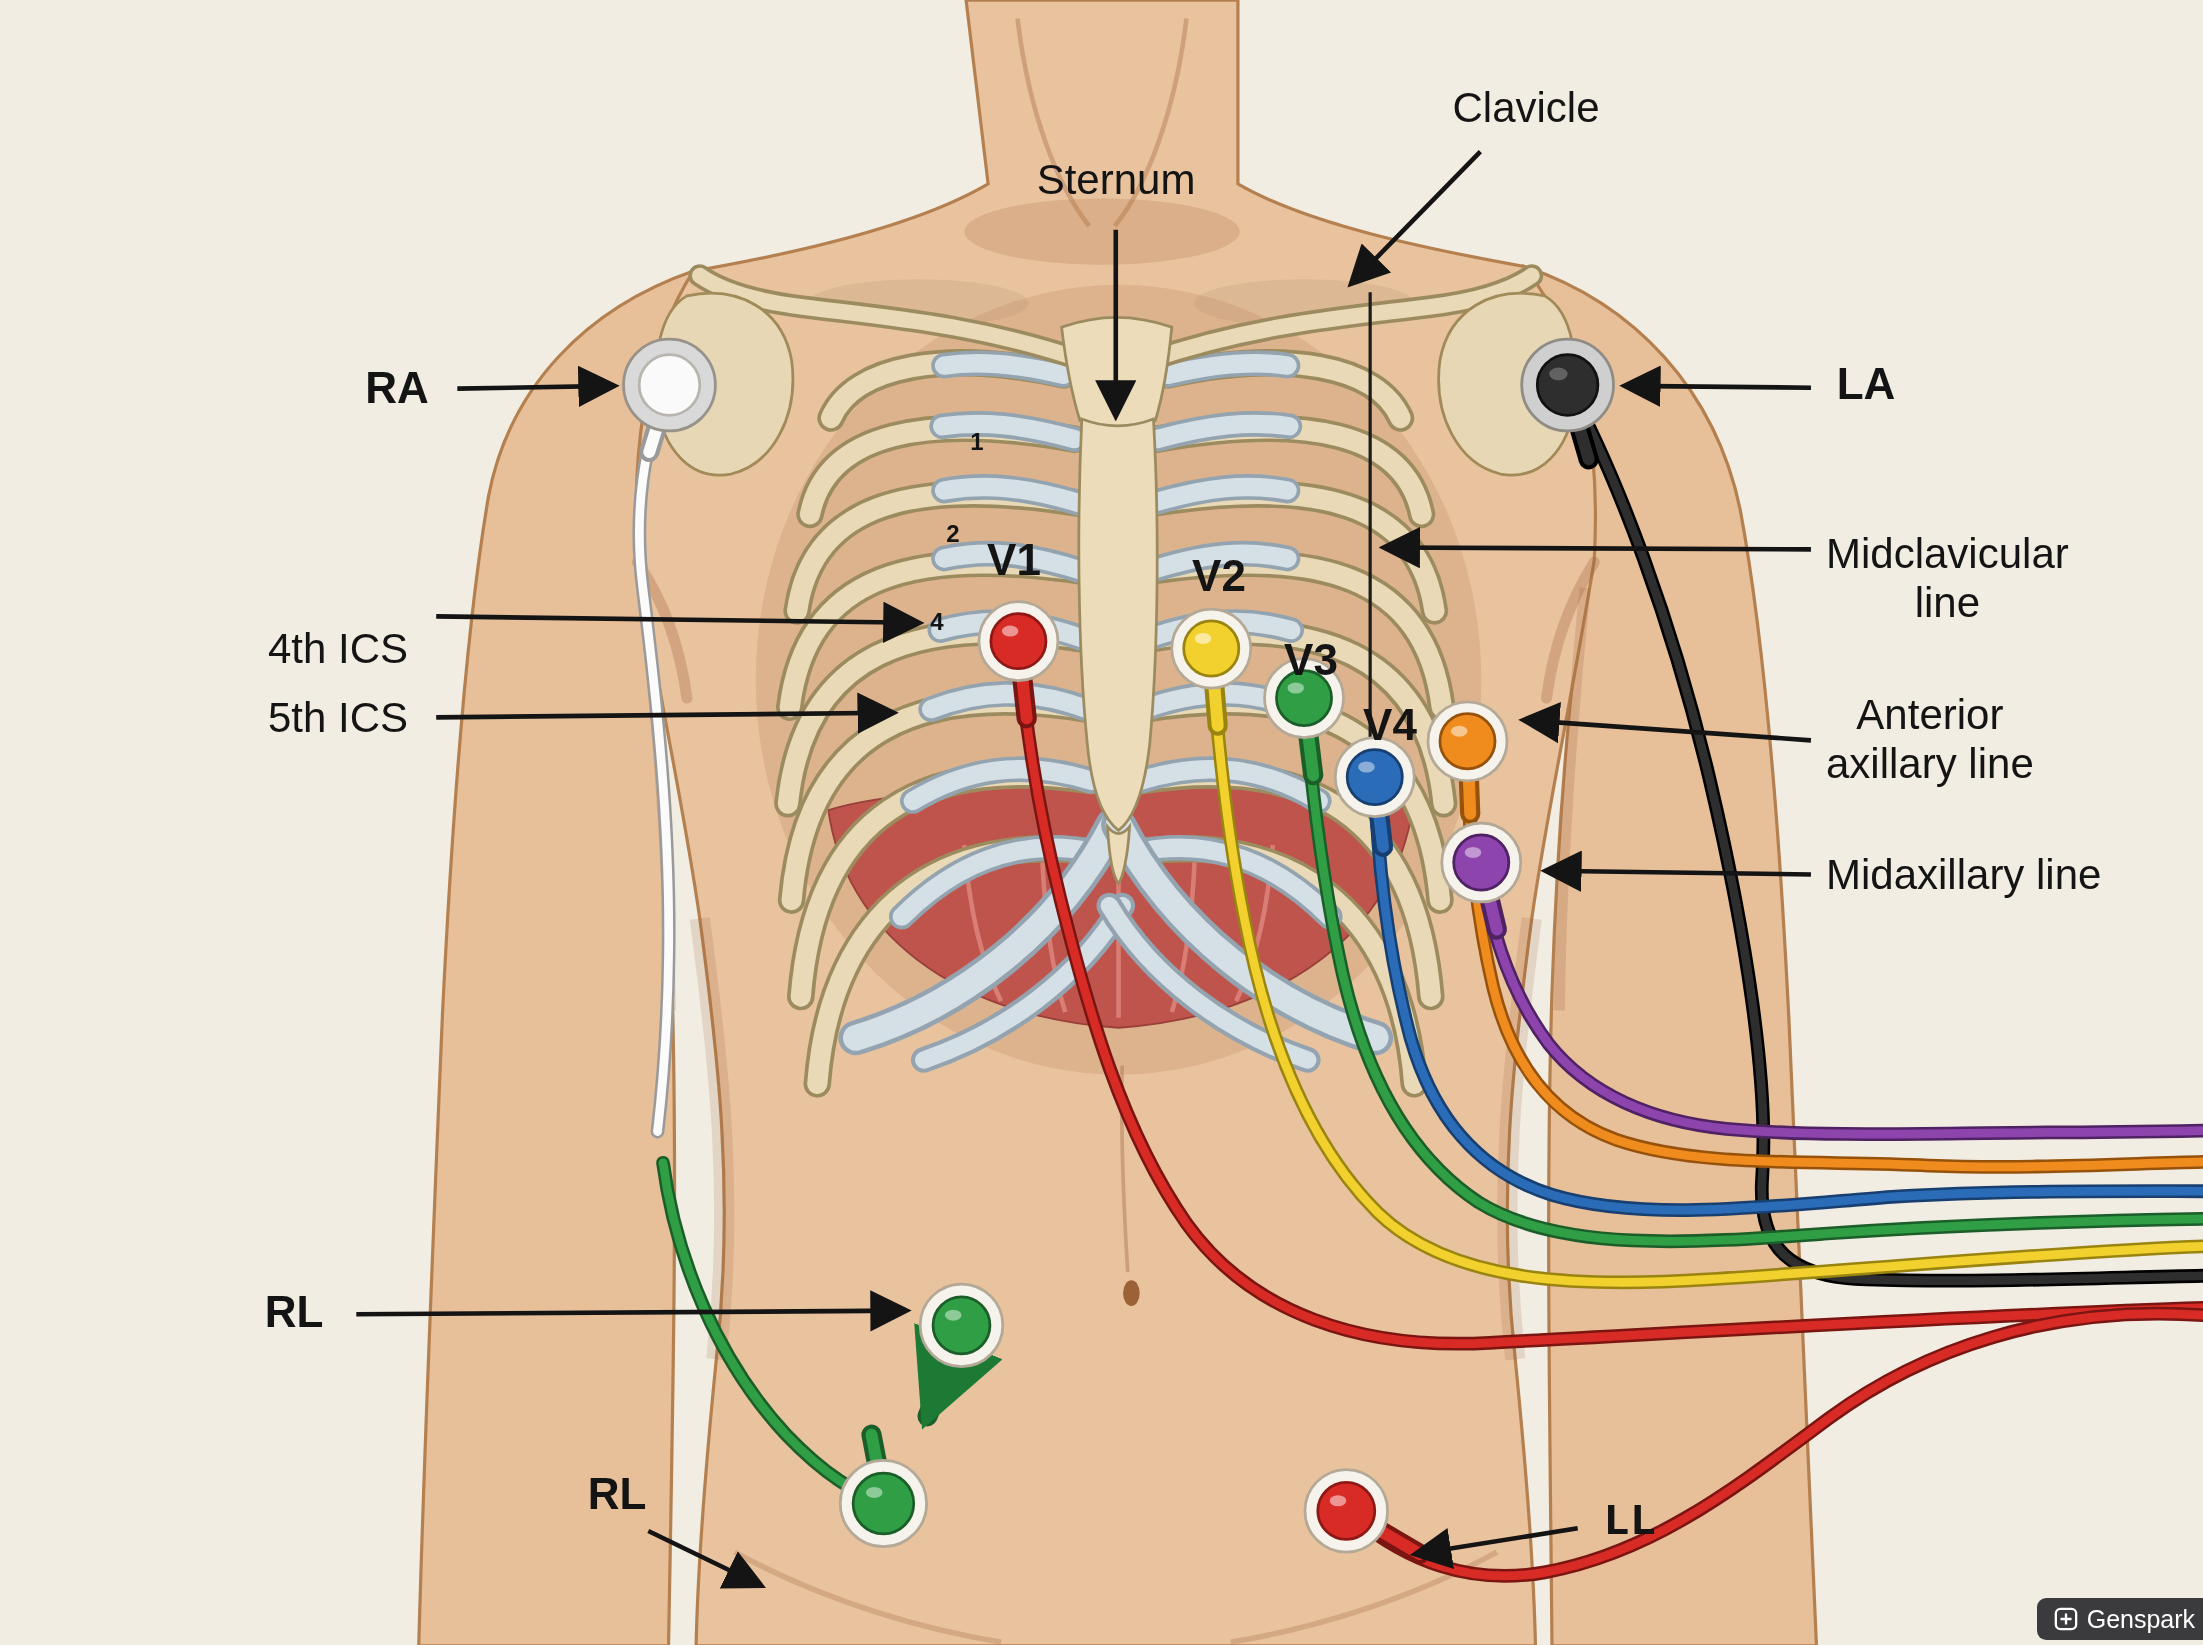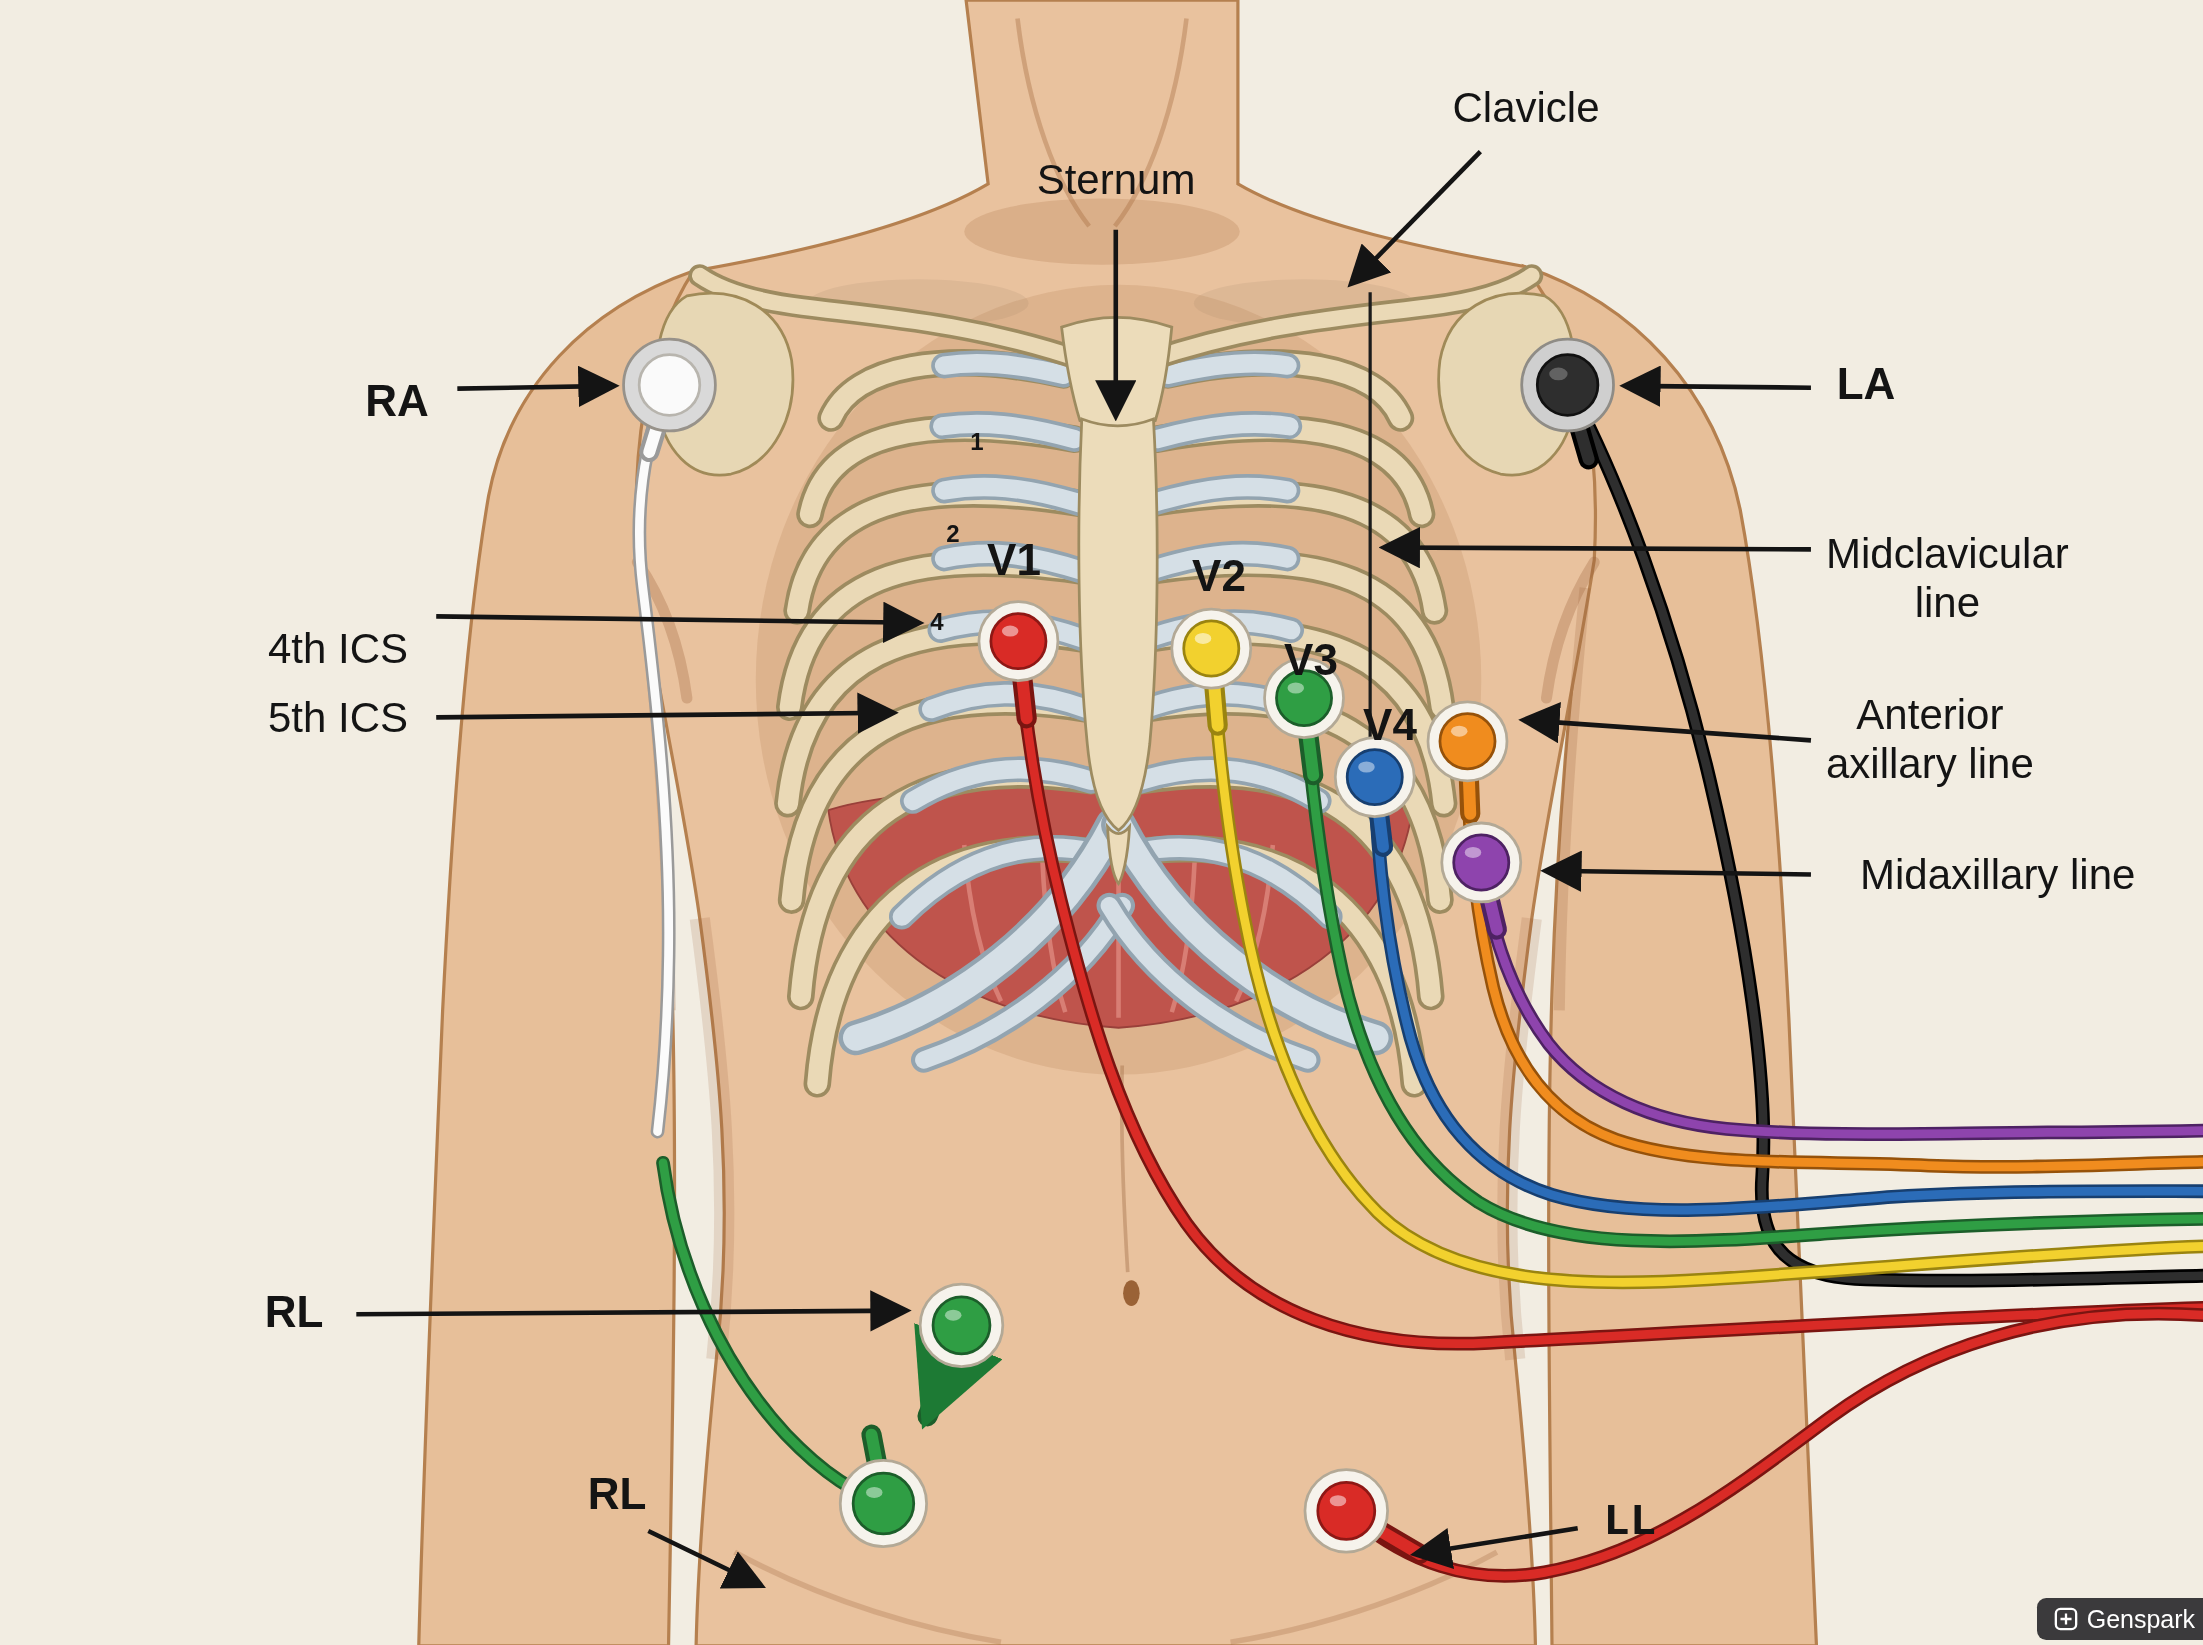--- a/index.html
+++ b/index.html
@@ -289,29 +289,29 @@
       <line x1="1972" y1="952" x2="1684" y2="948" marker-end="url(#ah)"></line>
       <line x1="388" y1="1431" x2="986" y2="1427" marker-end="url(#ah)"></line>
       <line x1="706" y1="1667" x2="828" y2="1726" marker-end="url(#ah)"></line>
       <line x1="1718" y1="1664" x2="1542" y2="1692" marker-end="url(#ah)"></line>
     </g>
   </svg>
 
   <div>
     <div class="label" style="left:1116px;top:180px;">Sternum</div>
     <div class="label" style="left:1526px;top:108px;">Clavicle</div>
-    <div class="label lead" style="left:397px;top:388px;margin-top:13px;">RA</div>
+    <div class="label lead" style="left:397px;top:388px;">RA</div>
     <div class="label lead" style="left:1866px;top:384px;">LA</div>
     <div class="label" style="left:338px;top:617px;margin-top:32px;">4th ICS</div>
     <div class="label" style="left:338px;top:718px;">5th ICS</div>
     <div class="label left-anchor" style="left:1826px;top:579px;">Midclavicular
 line</div>
     <div class="label left-anchor" style="left:1826px;top:740px;">Anterior
 axillary line</div>
-    <div class="label left-anchor" style="left:1826px;top:875px;margin-left:34px;">Midaxillary line</div>
+    <div class="label left-anchor" style="left:1826px;top:875px;">Midaxillary line</div>
     <div class="label lead" style="left:1014px;top:560px;">V1</div>
     <div class="label lead" style="left:1219px;top:576px;">V2</div>
     <div class="label lead" style="left:1311px;top:660px;">V3</div>
     <div class="label lead" style="left:1390px;top:725px;">V4</div>
     <div class="label lead" style="left:294px;top:1312px;">RL</div>
     <div class="label lead" style="left:617px;top:1494px;">RL</div>
     <div class="label lead" style="left:1630px;top:1523px;font-family:Liberation Mono, monospace;">LL</div>
     <div class="label ribnum" style="left:977px;top:442px;">1</div>
     <div class="label ribnum" style="left:953px;top:534px;">2</div>
     <div class="label ribnum" style="left:937px;top:622px;">4</div>

